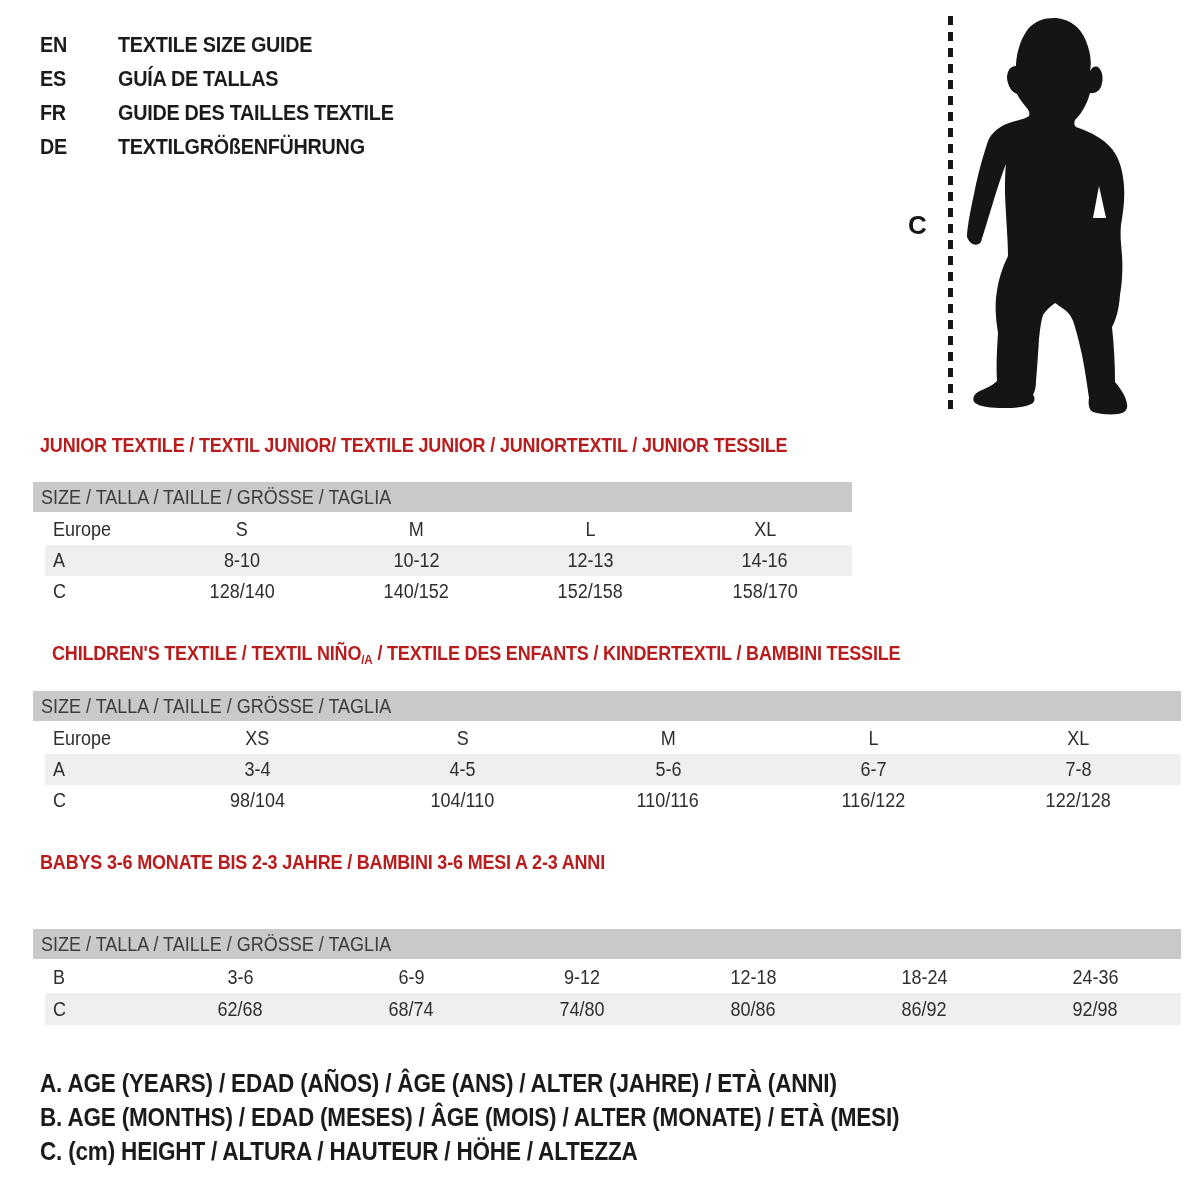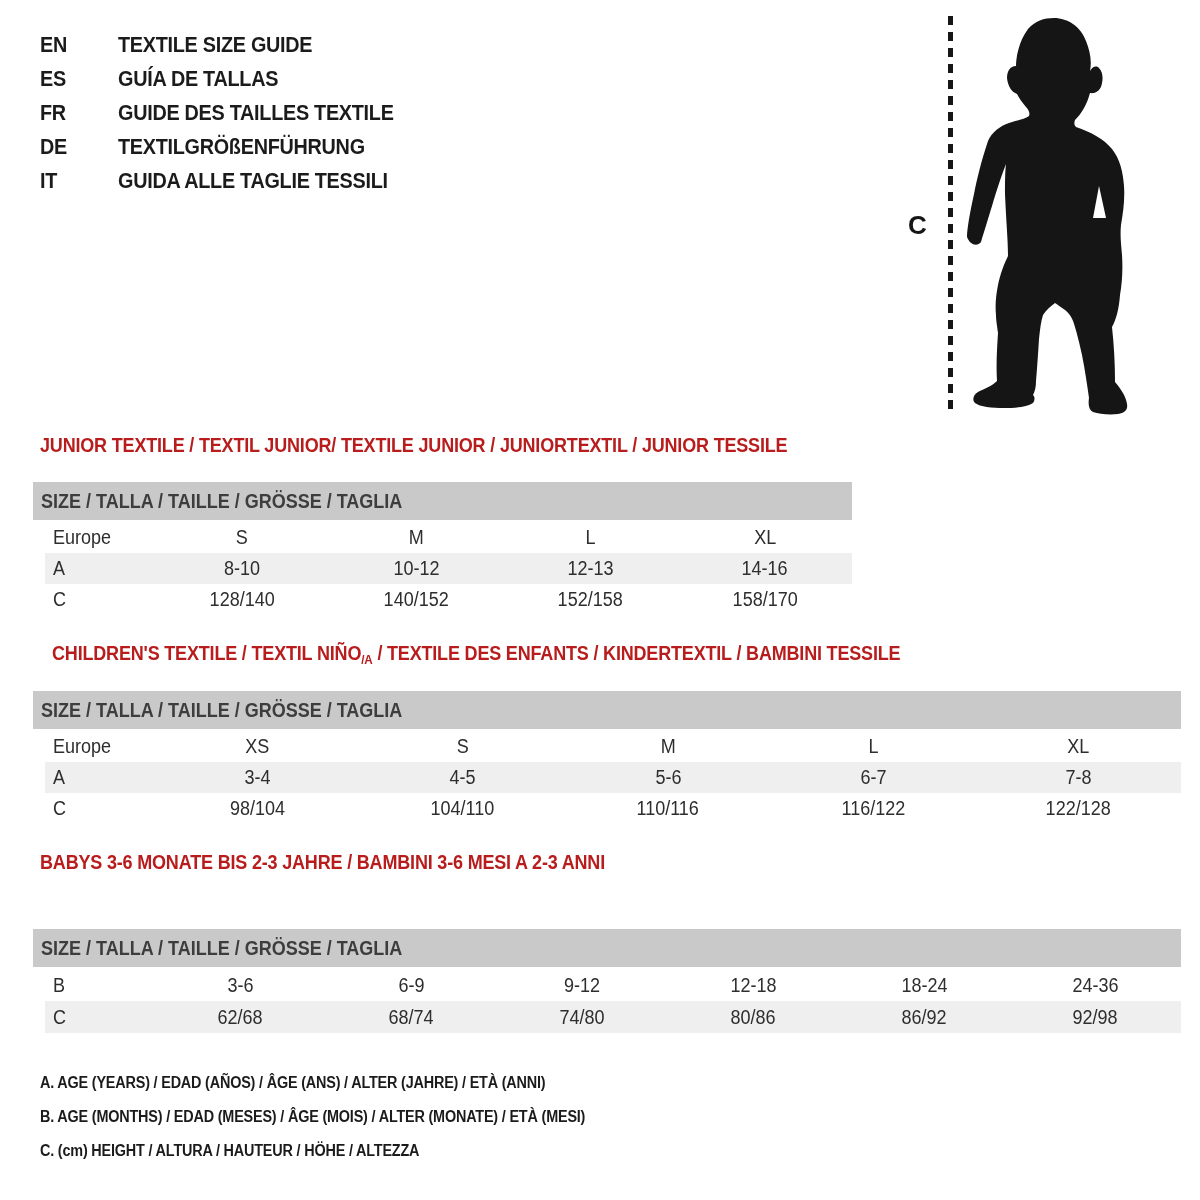--- a/index.html
+++ b/index.html
@@ -21,32 +21,32 @@
   .measure-label { position:absolute; left:908px; top:210px; font-size:26px; font-weight:700; color:#161616; }
   .silhouette { position:absolute; left:962px; top:14px; width:178px; height:402px; }
 
   
   .sec-title { position:absolute; left:40px; font-size:20px; font-weight:700; letter-spacing:-0.2px; color:#b91c1c; white-space:nowrap; }
   .sec-title .subA { font-size:13px; vertical-align:-4px; }
   .babies-title { line-height:33px; }
 
   
   .sizetable { position:absolute; }
-  .size-header { height:38px; background:#c9c9c9; color:#3d3d3d; font-weight:700; font-size:20px;
+  .size-header { height:30px; background:#c9c9c9; color:#3d3d3d; font-weight:400; font-size:20px;
     display:flex; align-items:center; padding-left:8px; margin-bottom:2px; }
   .trow { display:flex; height:31px; align-items:center; font-size:20px; font-weight:400; color:#2e2e2e;margin-left:12px; }
   .sizetable.tall .trow { height:32px; }
   .trow.shade { background:#efefef; }
   .cell { overflow:visible; }
   .cell.label { width:110px; padding-left:8px; text-align:left; }
   .cell.val { flex:1; text-align:center; }
 
   
   .legend { position:absolute; left:40px; top:1066px; }
-  .legend-line { height:34px; display:flex; align-items:center; font-size:16px; font-weight:700; letter-spacing:-0.2px; color:#1b1b1b; }
+  .legend-line { height:34px; display:flex; align-items:center; font-size:25px; font-weight:700; letter-spacing:-0.2px; color:#1b1b1b; }
 
   .t-junior   { left:33px; top:482px;  width:819px; }
   .t-children { left:33px; top:691px;  width:1148px; }
   .t-babies   { left:33px; top:929px;  width:1148px; }
   .title-junior   { top:434px; }
   .title-children { top:642px;margin-left:12px; }
   .title-babies   { top:846px; }
 </style>
 </head>
 <body>
@@ -62,24 +62,20 @@
       <span class="lang-code cx">ES</span>
       <span class="cx">GUÍA DE TALLAS</span>
     </div>
     <div class="lang-row">
       <span class="lang-code cx">FR</span>
       <span class="cx">GUIDE DES TAILLES TEXTILE</span>
     </div>
     <div class="lang-row">
       <span class="lang-code cx">DE</span>
       <span class="cx">TEXTILGRÖßENFÜHRUNG</span>
-    </div>
-    <div class="lang-row">
-      <span class="lang-code cx">IT</span>
-      <span class="cx">GUIDA ALLE TAGLIE TESSILI</span>
     </div>
   </div>
 
   <div class="measure-line"></div>
   <div class="measure-label">C</div>
   <svg class="silhouette" viewBox="0 0 178 402" aria-hidden="true">
     <path fill="#151515" d="M92,4
       C106,4 119,13 124,27 C128,37 130,47 128,57
       C130,53 134,51 137,54 C141,58 141,65 140,69 C139,76 134,80 128,79
       C125,90 120,99 113,106 C112,109 112,111 114,113

